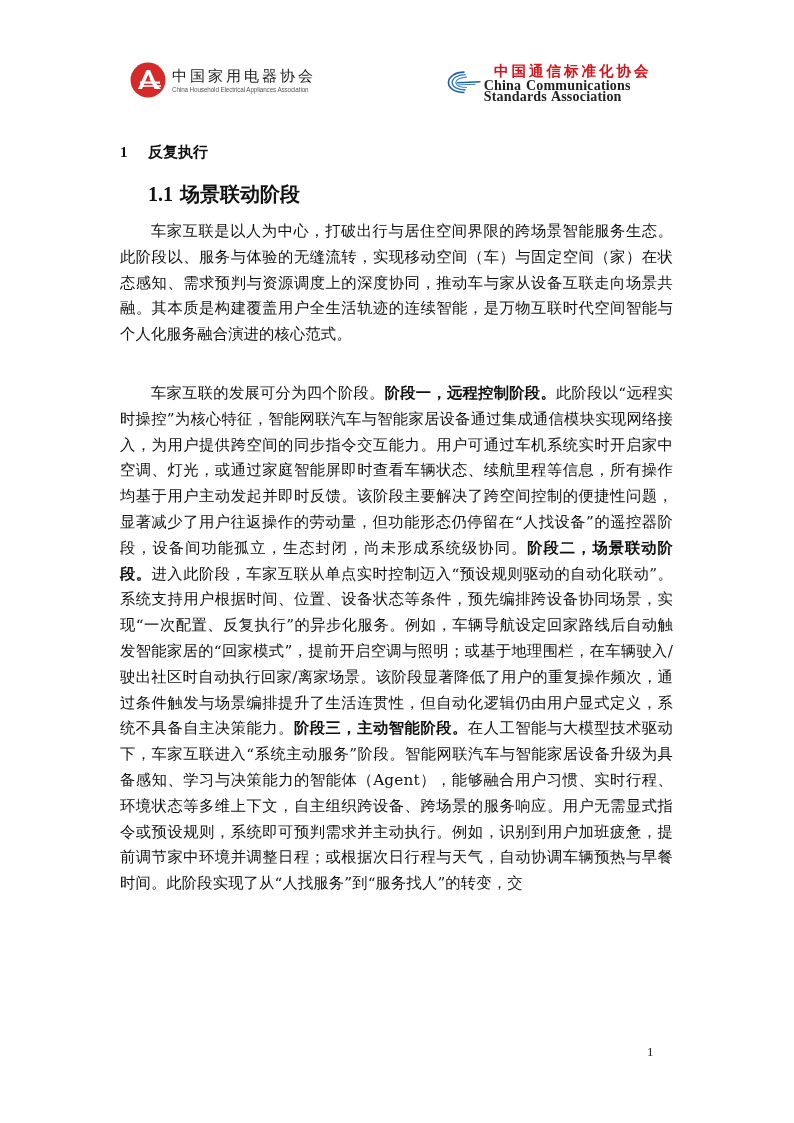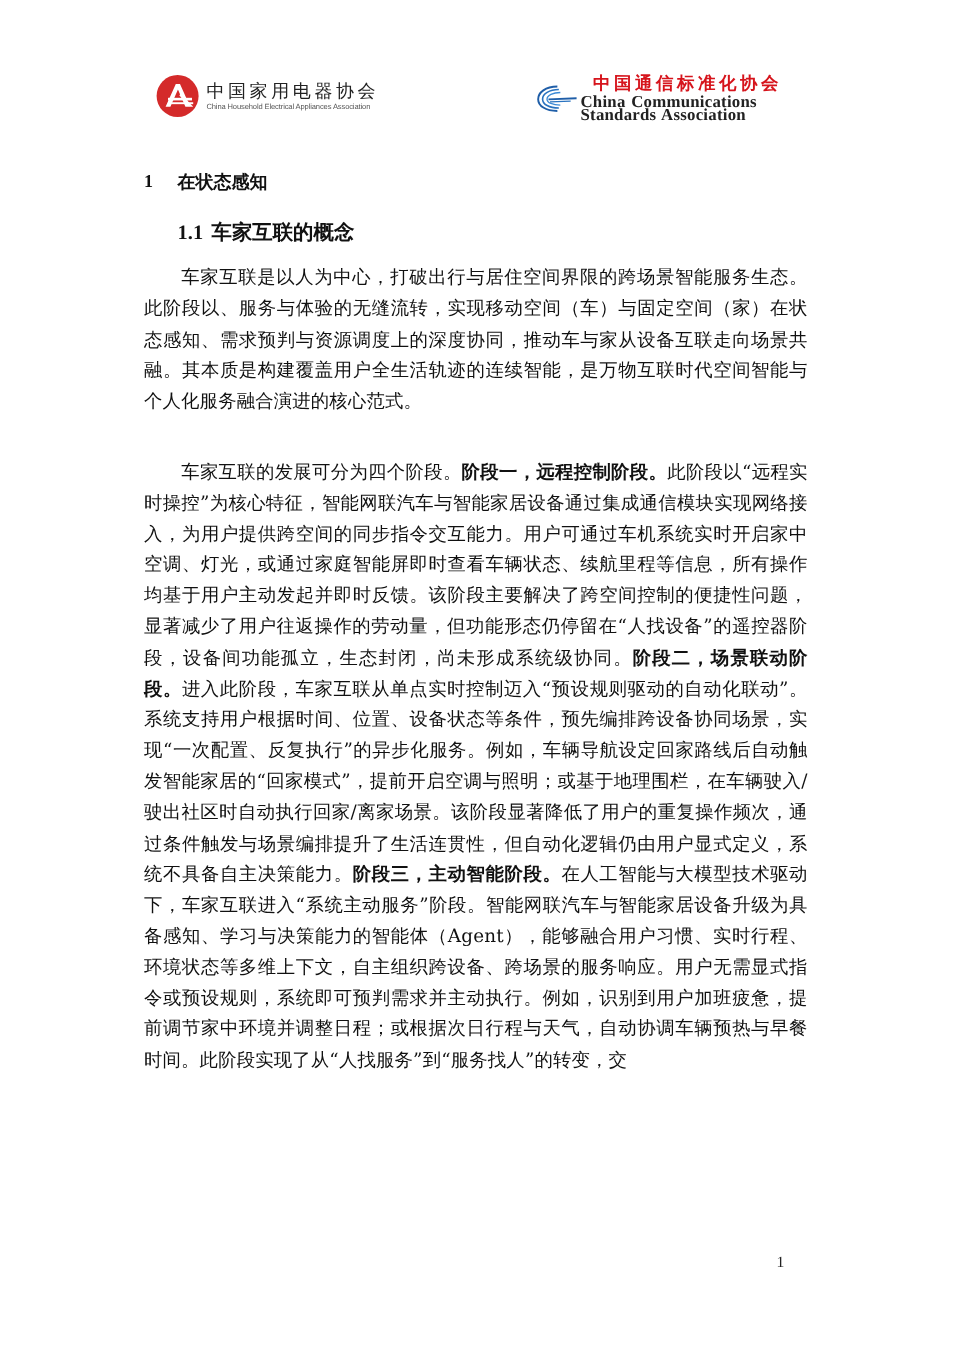--- a/index.html
+++ b/index.html
@@ -63,21 +63,21 @@
       width: 58px;
       height: 38px;
       margin-right: 2px;
     }
     .logo-right .texts {
       display: flex;
       flex-direction: column;
       align-items: center;
     }
     .logo-right .cn {
-      font-family: Liberation Mono, monospace;
+      font-family: Liberation Serif, serif;
       font-weight: bold;
       font-size: 14.5px;
       color: #d6141c;
       letter-spacing: 3px;
       line-height: 18px;
     }
     .logo-right .en {
       font-family: "Liberation Serif", "DejaVu Serif", serif;
       font-weight: bold;
       font-size: 14px;
@@ -96,21 +96,21 @@
       display: flex;
     }
     .h1 .num {
       width: 28px;
       font-family: "Liberation Serif", serif;
     }
     .h2 {
       position: absolute;
       left: 148px;
       top: 184px;
-      font-size: 17px;
+      font-size: 20px;
       font-weight: bold;
       line-height: 20px;
       display: flex;
     }
     .h2 .num {
       margin-right: 7px;
       font-family: "Liberation Serif", serif;
     }
     .body-text {
       position: absolute;
@@ -166,26 +166,26 @@
     </svg>
     <div class="texts">
       <span class="cn">中国通信标准化协会</span>
       <span class="en">China Communications Standards Association</span>
     </div>
   </div>
 </div>
 
 <div class="h1">
   <span class="num">1</span>
-  <span>在状态感知</span>
+  <span>反复执行</span>
 </div>
 
 <div class="h2">
   <span class="num">1.1</span>
-  <span>车家互联的概念</span>
+  <span>场景联动阶段</span>
 </div>
 
 <p class="body-text p1">
   <span>车家互联是以人为中心，打破出行与居住空间界限的跨场景智能服务生态。此阶段以、服务与体验的无缝流转，实现移动空间（车）与固定空间（家）在状态感知、需求预判与资源调度上的深度协同，推动车与家从设备互联走向场景共融。其本质是构建覆盖用户全生活轨迹的连续智能，是万物互联时代空间智能与个人化服务融合演进的核心范式。</span>
 </p>
 
 <p class="body-text p2">
   <span>车家互联的发展可分为四个阶段。</span><b>阶段一，远程控制阶段。</b><span>此阶段以“远程实时操控”为核心特征，智能网联汽车与智能家居设备通过集成通信模块实现网络接入，为用户提供跨空间的同步指令交互能力。用户可通过车机系统实时开启家中空调、灯光，或通过家庭智能屏即时查看车辆状态、续航里程等信息，所有操作均基于用户主动发起并即时反馈。该阶段主要解决了跨空间控制的便捷性问题，显著减少了用户往返操作的劳动量，但功能形态仍停留在“人找设备”的遥控器阶段，设备间功能孤立，生态封闭，尚未形成系统级协同。</span><b>阶段二，场景联动阶段。</b><span>进入此阶段，车家互联从单点实时控制迈入“预设规则驱动的自动化联动”。系统支持用户根据时间、位置、设备状态等条件，预先编排跨设备协同场景，实现“一次配置、反复执行”的异步化服务。例如，车辆导航设定回家路线后自动触发智能家居的“回家模式”，提前开启空调与照明；或基于地理围栏，在车辆驶入/驶出社区时自动执行回家/离家场景。该阶段显著降低了用户的重复操作频次，通过条件触发与场景编排提升了生活连贯性，但自动化逻辑仍由用户显式定义，系统不具备自主决策能力。</span><b>阶段三，主动智能阶段。</b><span>在人工智能与大模型技术驱动下，车家互联进入“系统主动服务”阶段。智能网联汽车与智能家居设备升级为具备感知、学习与决策能力的智能体（Agent），能够融合用户习惯、实时行程、环境状态等多维上下文，自主组织跨设备、跨场景的服务响应。用户无需显式指令或预设规则，系统即可预判需求并主动执行。例如，识别到用户加班疲惫，提前调节家中环境并调整日程；或根据次日行程与天气，自动协调车辆预热与早餐时间。此阶段实现了从“人找服务”到“服务找人”的转变，交</span>
 </p>
 

